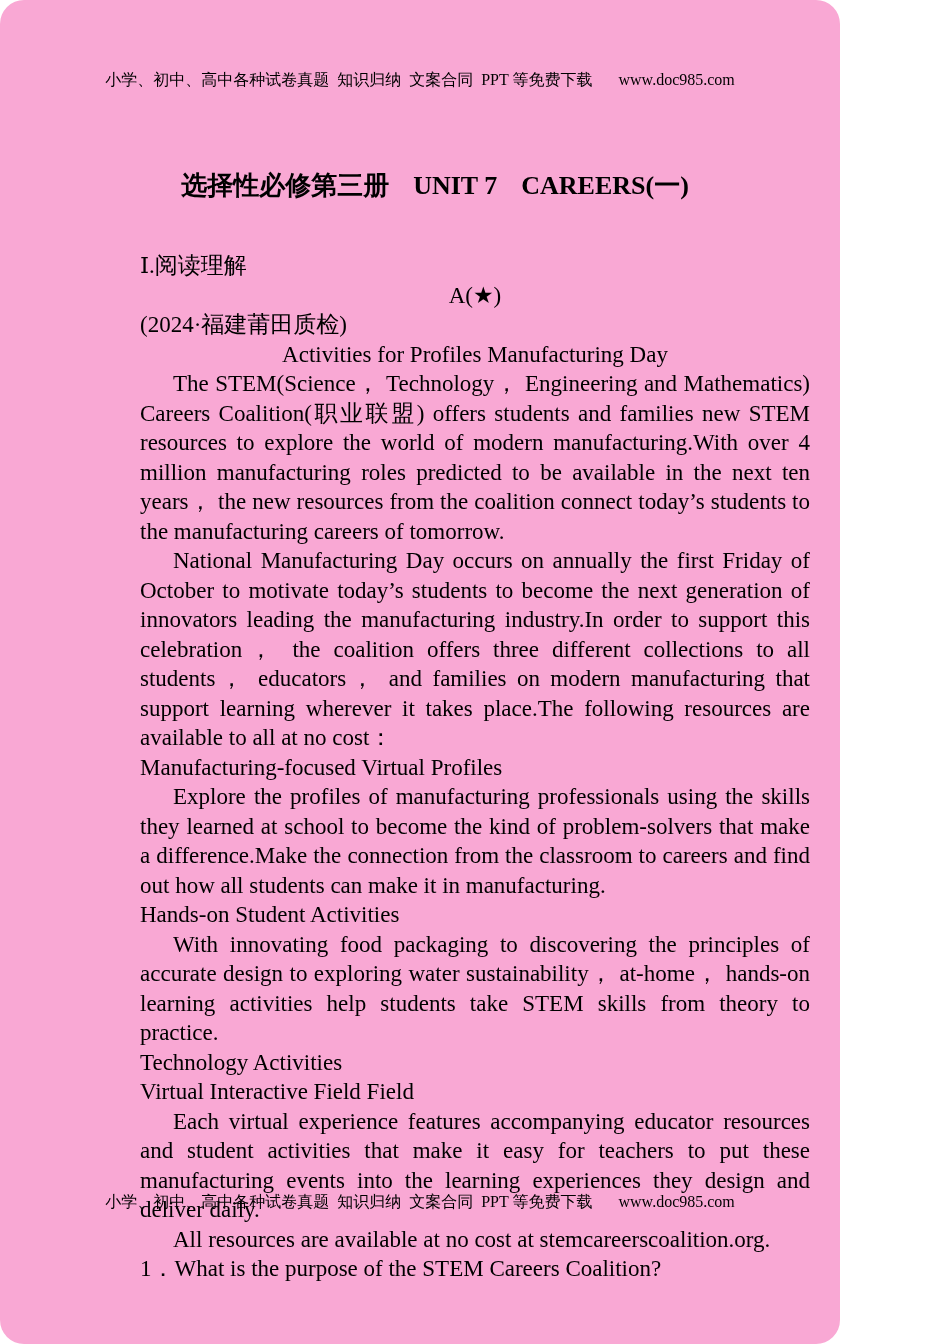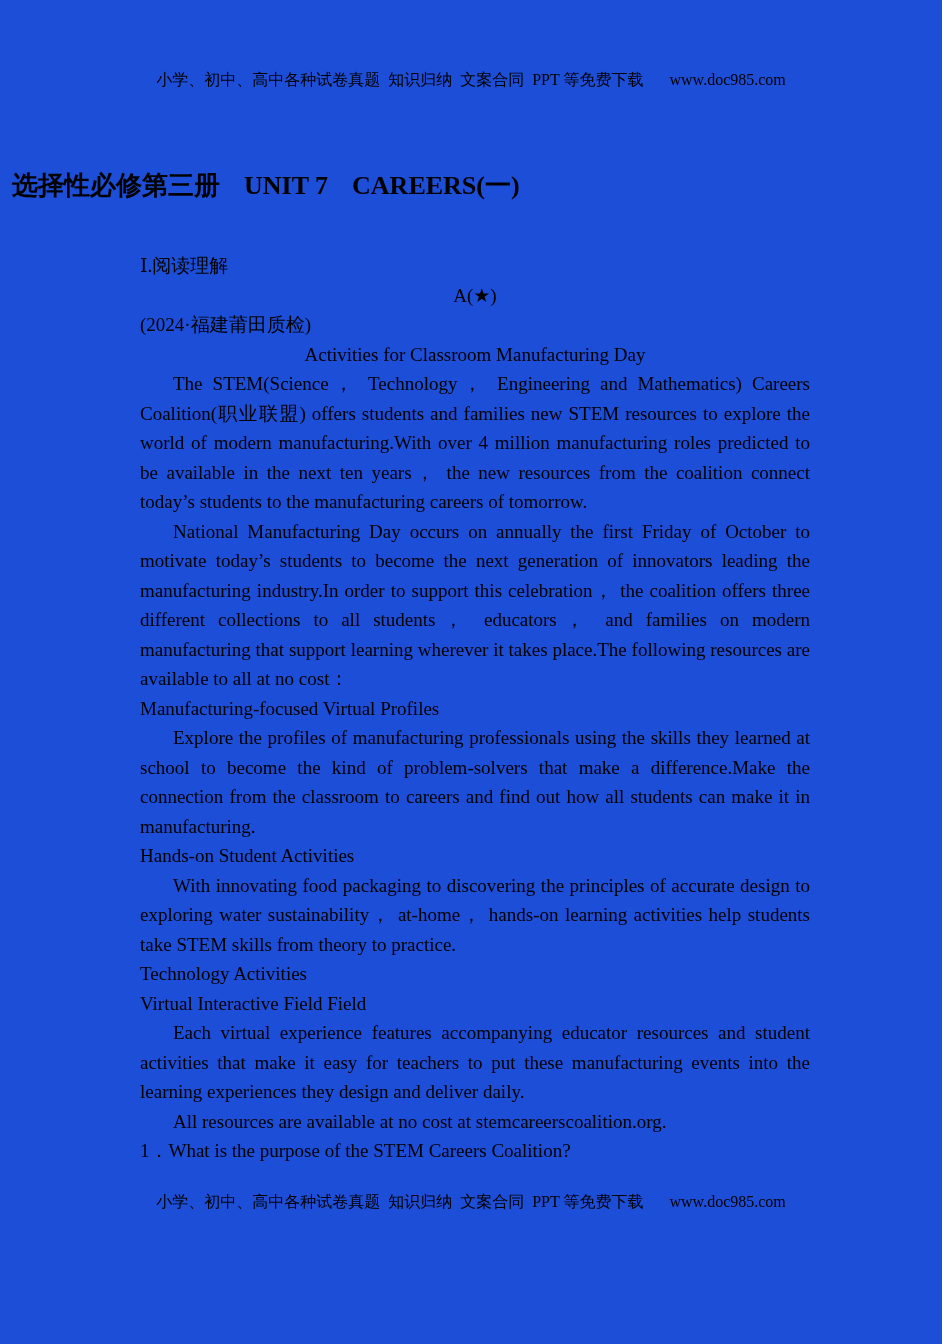--- a/index.html
+++ b/index.html
@@ -1,63 +1,64 @@
 <!DOCTYPE html>
 <html><head>
 <meta charset="utf-8">
 <style>
   html, body { margin: 0; padding: 0; background: #ffffff; }
   .page {
     position: relative;
-    width: 942px;
+    width: 840px;
     height: 1344px;
-    background: #1d4ed8;
+    background: #f9a8d4;
     color: #000000;
     font-family: "Liberation Serif", "DejaVu Serif", serif;
     overflow: hidden;
+    border-radius: 24px;
   }
   .runner {
     position: absolute;
     left: 0;
     width: 100%;
     text-align: center;
     font-size: 16px;
     line-height: 20px;
     white-space: pre;
     color: #000000;
   }
   .runner-header { top: 70px; }
   .runner-footer { top: 1192px; }
   .runner .site { margin-left: 26px; }
 
   .doc-title {
     position: absolute;
     top: 170px;
-    left: 0;
+    left: 15px;
     width: 100%;
-    text-align: left;
+    text-align: center;
     font-size: 26px;
     font-weight: bold;
     line-height: 32px;
     white-space: nowrap;
   }
   .doc-title .tpart { margin: 0 12px; }
 
   .content {
     position: absolute;
     top: 251px;
     left: 140px;
     width: 670px;
     font-size: 19px;
     line-height: 29.5px;
   }
   .content p, .content h3 {
     margin: 0;
     padding: 0;
-    font-size: 19px;
+    font-size: 23px;
     line-height: 29.5px;
     font-weight: normal;
   }
   .center { text-align: center; }
   .bold { font-weight: bold; }
   .body-para {
     text-align: justify;
     text-indent: 33px;
   }
   .sub-heading { font-weight: bold; }
@@ -70,21 +71,21 @@
 <div class="page">
 
   <div class="runner runner-header"><span>小学、初中、高中各种试卷真题  知识归纳  文案合同  PPT 等免费下载</span><span class="site">www.doc985.com</span></div>
 
   <div class="doc-title"><span class="tpart">选择性必修第三册</span><span class="tpart">UNIT 7</span><span class="tpart">CAREERS(一)</span></div>
 
   <div class="content">
     <p>Ⅰ.阅读理解</p>
     <p class="center bold">A(★)</p>
     <p>(2024·福建莆田质检)</p>
-    <p class="center bold">Activities for Classroom Manufacturing Day</p>
+    <p class="center bold">Activities for Profiles Manufacturing Day</p>
 
     <p class="body-para">The STEM(Science， Technology， Engineering and Mathematics) Careers Coalition(职业联盟) offers students and families new STEM resources to explore the world of modern manufacturing.With over 4 million manufacturing roles predicted to be available in the next ten years， the new resources from the coalition connect today’s students to the manufacturing careers of tomorrow.</p>
     <p class="body-para">National Manufacturing Day occurs on annually the first Friday of October to motivate today’s students to become the next generation of innovators leading the manufacturing industry.In order to support this celebration， the coalition offers three different collections to all students， educators， and families on modern manufacturing that support learning wherever it takes place.The following resources are available to all at no cost：</p>
 
     <h3 class="sub-heading">Manufacturing-focused Virtual Profiles</h3>
     <p class="body-para">Explore the profiles of manufacturing professionals using the skills they learned at school to become the kind of problem-solvers that make a difference.Make the connection from the classroom to careers and find out how all students can make it in manufacturing.</p>
 
     <h3 class="sub-heading">Hands-on Student Activities</h3>
     <p class="body-para">With innovating food packaging to discovering the principles of accurate design to exploring water sustainability， at-home， hands-on learning activities help students take STEM skills from theory to practice.</p>
 

